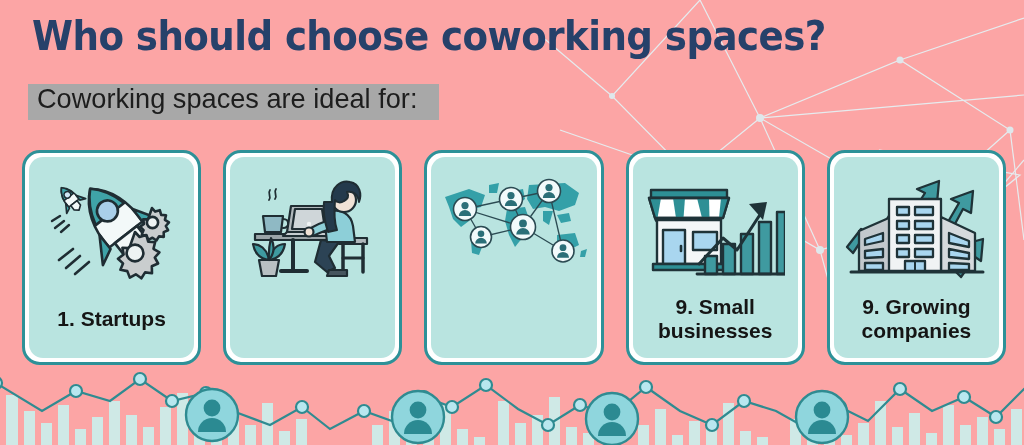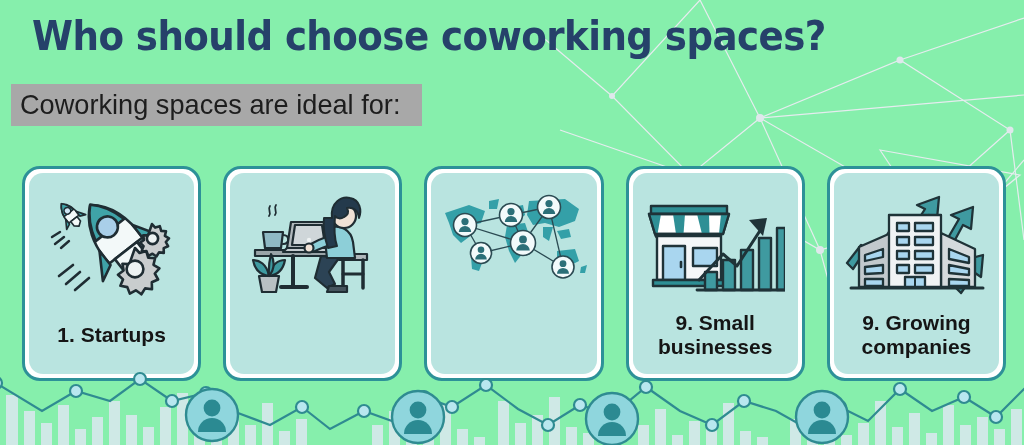--- a/index.html
+++ b/index.html
@@ -11,21 +11,21 @@
     width: 1024px;
     height: 445px;
     overflow: hidden;
     font-family: "Liberation Sans", sans-serif;
     position: relative;
   }
   #canvas {
     position: relative;
     width: 1024px;
     height: 445px;
-    background: #86efac;
+    background: #fca5a5;
     overflow: hidden;
   }
   .bg-network {
     position: absolute;
     inset: 0;
     width: 1024px;
     height: 445px;
     pointer-events: none;
   }
   .title {
@@ -36,39 +36,39 @@
     font-weight: bold;
     color: #26416a;
     letter-spacing: -0.6px;
     white-space: nowrap;
     font-family: "DejaVu Sans", sans-serif;
     transform: scaleX(0.93);
     transform-origin: left center;
   }
   .subtitle-wrap {
     position: absolute;
-    left: 11px;
+    left: 28px;
     top: 84px;
     background: #a8a8a8;
-    padding: 7px 10px 7px 9px;
+    padding: 1px 10px 7px 9px;
     line-height: 1;
   }
   .subtitle {
     font-size: 28px;
     color: #1d1d1d;
     white-space: nowrap;
     font-family: "Liberation Sans", sans-serif;
     transform: scaleX(0.97);
     transform-origin: left center;
     display: inline-block;
   }
   .cards {
     position: absolute;
     left: 22px;
-    top: 166px;
+    top: 150px;
     width: 984px;
     height: 215px;
     display: flex;
     gap: 22px;
   }
   .card {
     flex: 1 1 0;
     position: relative;
     border: 3px solid #2d9198;
     border-radius: 18px;

